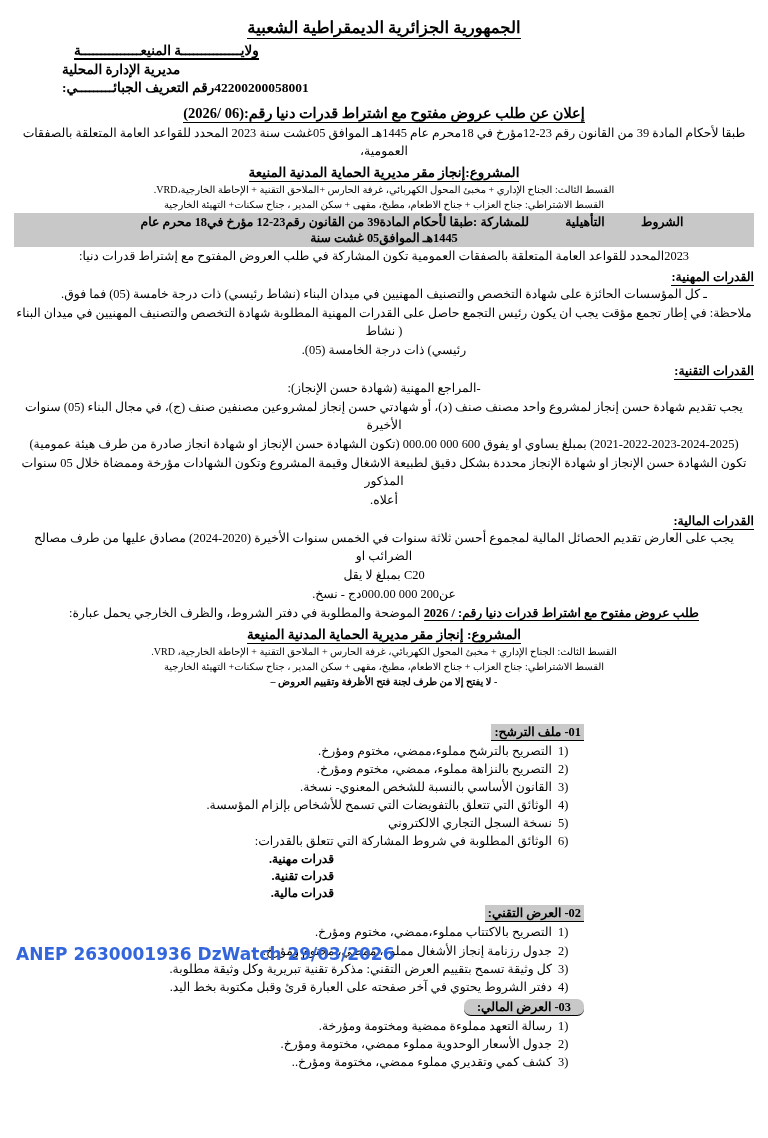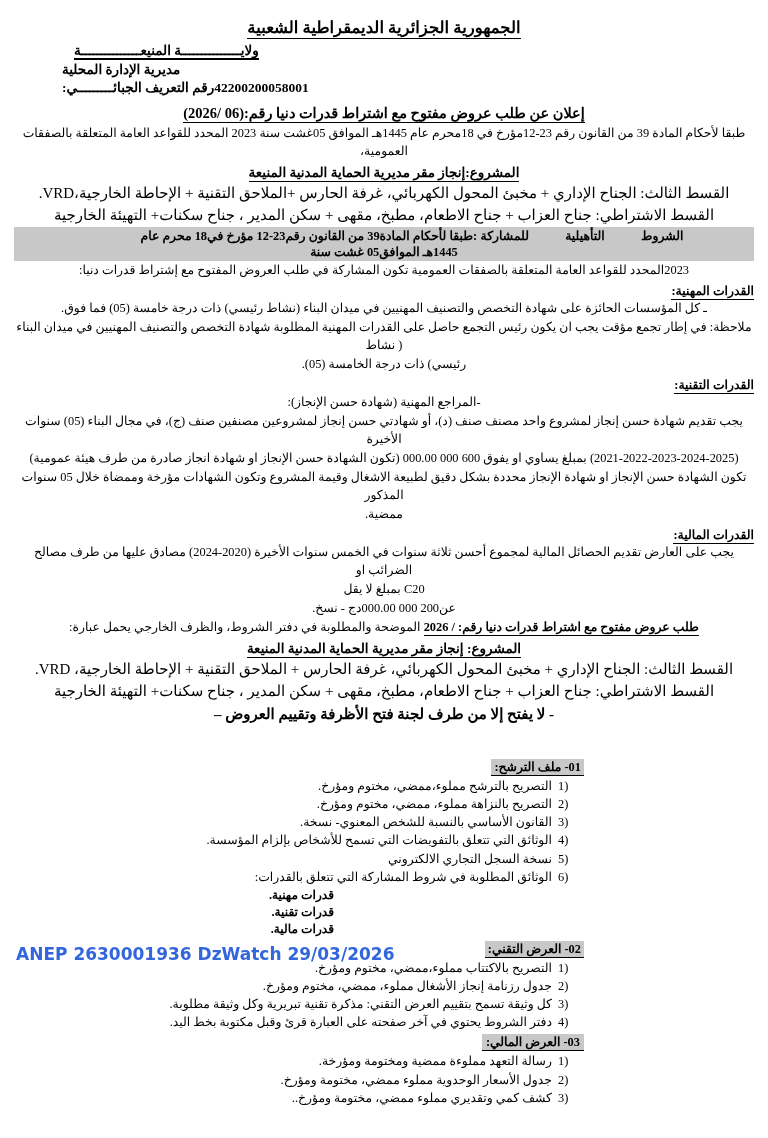--- a/index.html
+++ b/index.html
@@ -77,21 +77,21 @@
   .project-head {
     text-align: center;
     font-weight: bold;
     font-size: 13.5px;
     margin: 3px 0 2px 0;
   }
   .project-head span { border-bottom: 1.5px solid #000; padding-bottom: 1px; }
 
   .lot-line {
     text-align: center;
-    font-size: 15px;
+    font-size: 10px;
     line-height: 1.42;
     margin: 1px 0;
   }
 
   
   .hl-band {
     background: #c8c8c8;
     font-weight: bold;
     font-size: 12.4px;
     padding: 1px 3px;
@@ -211,21 +211,21 @@
   <div class="center-line">ملاحظة: في إطار تجمع مؤقت يجب ان يكون رئيس التجمع حاصل على القدرات المهنية المطلوبة شهادة التخصص والتصنيف المهنيين في ميدان البناء ( نشاط</div>
   <div class="center-line">رئيسي) ذات درجة الخامسة (05).</div>
 
   <div class="sec-head">
     <span>القدرات التقنية:</span>
   </div>
   <div class="center-line">-المراجع المهنية (شهادة حسن الإنجاز):</div>
   <div class="center-line">يجب تقديم شهادة حسن إنجاز لمشروع واحد مصنف صنف (د)، أو شهادتي حسن إنجاز لمشروعين مصنفين صنف (ج)، في مجال البناء (05) سنوات الأخيرة</div>
   <div class="center-line">(2021-2022-2023-2024-2025) بمبلغ يساوي او يفوق 600 000 000.00 (تكون الشهادة حسن الإنجاز  او شهادة انجاز صادرة من طرف هيئة عمومية)</div>
   <div class="center-line">تكون الشهادة حسن الإنجاز  او شهادة الإنجاز  محددة بشكل دقيق لطبيعة الاشغال وقيمة المشروع وتكون الشهادات مؤرخة وممضاة خلال 05  سنوات المذكور</div>
-  <div class="center-line">ممضية.</div>
+  <div class="center-line">أعلاه.</div>
 
   <div class="sec-head">
     <span>القدرات المالية:</span>
   </div>
   <div class="center-line">يجب على العارض تقديم الحصائل المالية لمجموع أحسن ثلاثة سنوات في الخمس سنوات الأخيرة (2020-2024) مصادق عليها من طرف مصالح الضرائب او</div>
   <div class="center-line">C20 بمبلغ لا يقل</div>
   <div class="center-line">عن200 000 000.00دج - نسخ.</div>
 
   <div class="center-line">
     <span class="bold ul">طلب عروض مفتوح مع اشتراط قدرات دنيا رقم: / 2026</span>
@@ -268,21 +268,21 @@
     <ol class="num">
       <li>التصريح بالاكتتاب مملوء،ممضي، مختوم ومؤرخ.</li>
       <li>جدول رزنامة إنجاز الأشغال مملوء، ممضي، مختوم ومؤرخ.</li>
       <li>كل وثيقة تسمح بتقييم العرض التقني: مذكرة تقنية تبريرية وكل وثيقة مطلوبة.</li>
       <li>دفتر الشروط يحتوي في آخر صفحته على العبارة قرئ وقبل مكتوبة بخط اليد.</li>
     </ol>
   </div>
 
   <div class="indent-sec3">
     <div class="sec-head">
-      <span class="hl-band" style="display:inline-block;text-align:left;padding:0 4px;">03- العرض المالي:</span>
+      <span class="hl-band" style="display:inline-block;text-align:left;padding:0 13px;border-radius:7px;">03- العرض المالي:</span>
     </div>
     <ol class="num">
       <li>رسالة التعهد مملوءة ممضية ومختومة ومؤرخة.</li>
       <li>جدول الأسعار الوحدوية مملوء ممضي، مختومة ومؤرخ.</li>
       <li>كشف كمي وتقديري مملوء ممضي، مختومة ومؤرخ..</li>
     </ol>
   </div>
 
   <div class="footer">ANEP 2630001936 DzWatch 29/03/2026</div>
 

